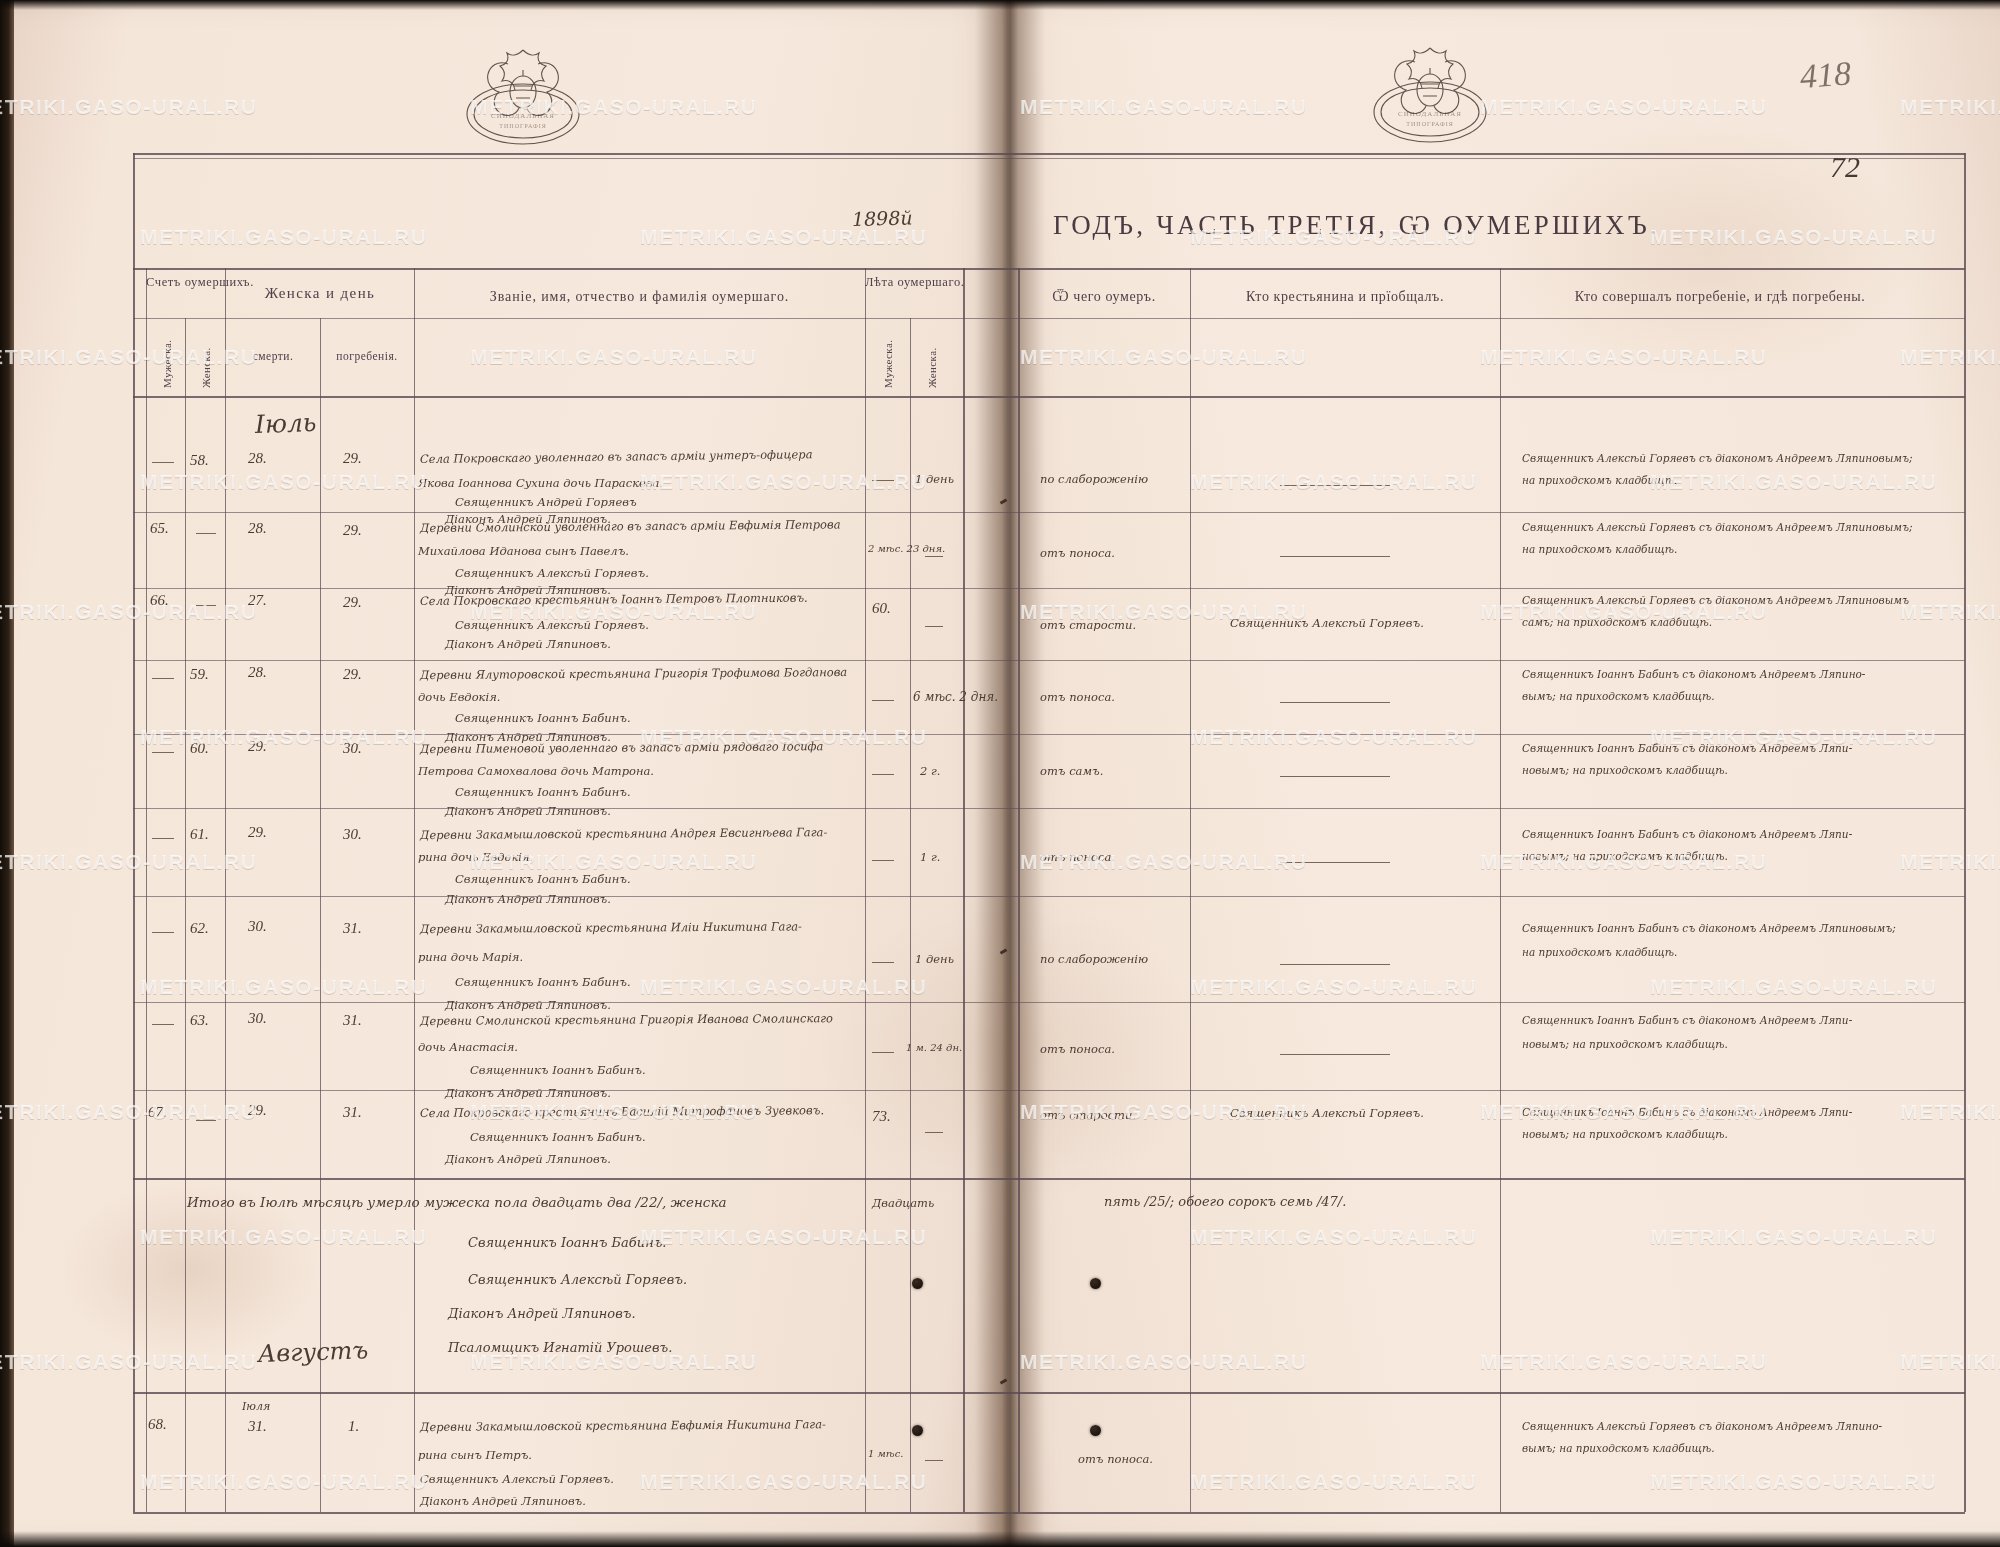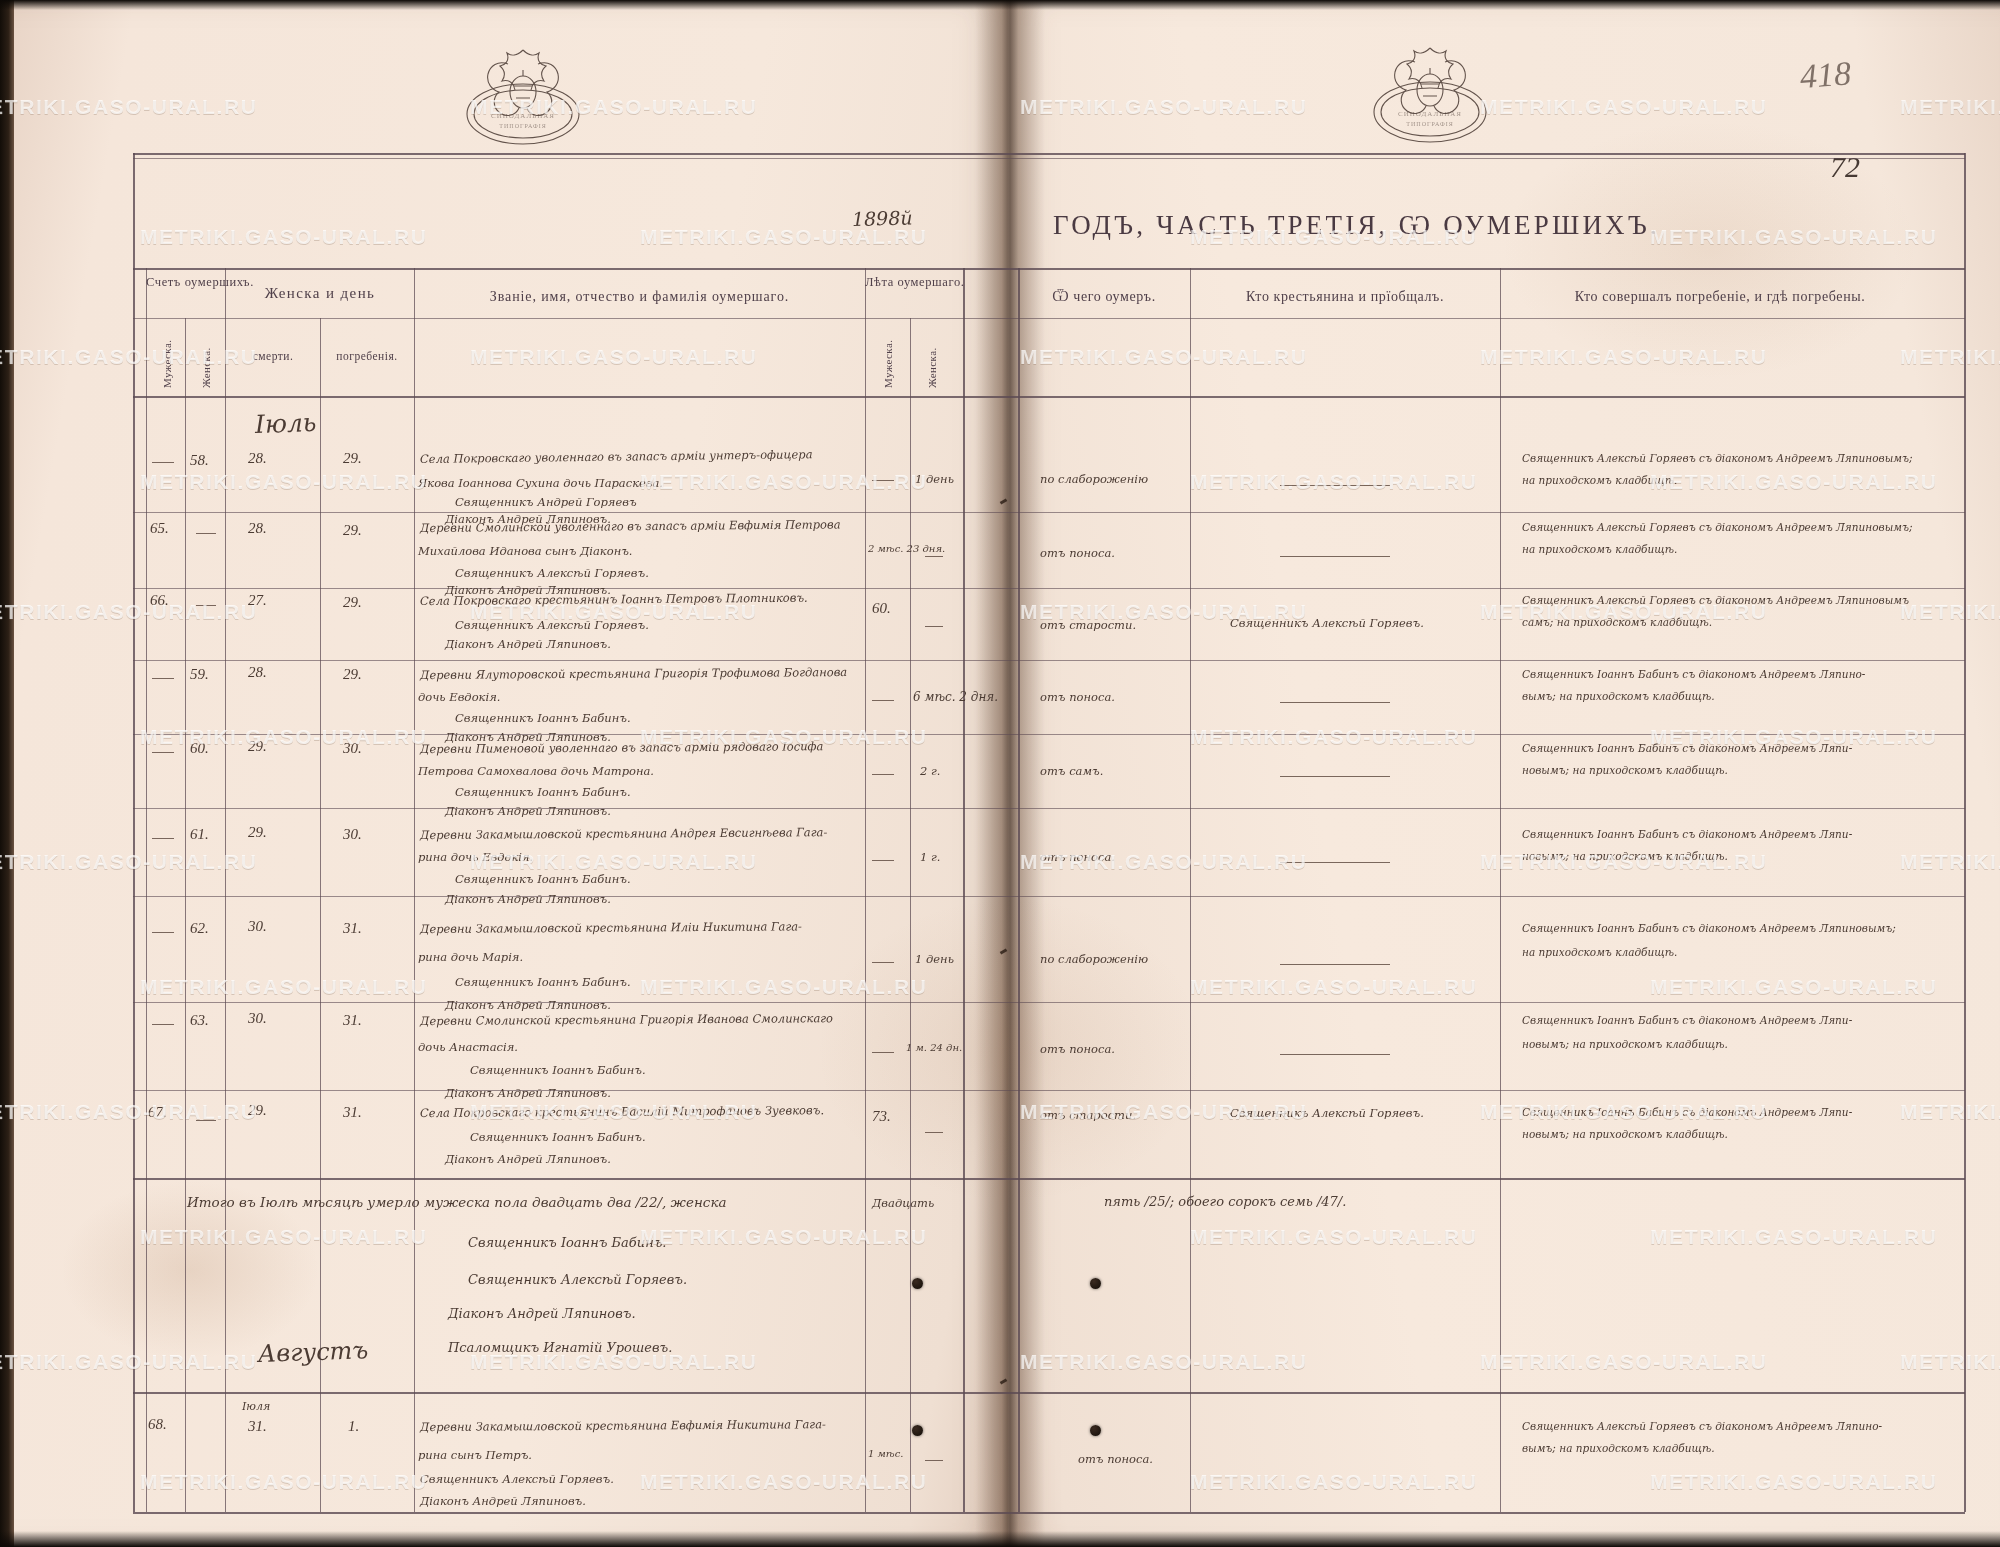--- a/index.html
+++ b/index.html
@@ -184,21 +184,21 @@
   <div class="dash" style="left:1280px;top:485px;width:110px;"></div>
   <div class="hw s" style="left:1522px;top:452px;font-size:10.5px;">Священникъ Алексѣй Горяевъ съ діакономъ Андреемъ Ляпиновымъ;</div>
   <div class="hw s" style="left:1522px;top:474px;font-size:10.5px;">на приходскомъ кладбищѣ.</div>
 
   <div class="hline" style="left:133px;top:588px;width:1832px;"></div>
   <div class="hw num" style="left:150px;top:520px;">65.</div>
   <div class="dash" style="left:196px;top:533px;width:20px;"></div>
   <div class="hw num" style="left:248px;top:520px;">28.</div>
   <div class="hw num" style="left:343px;top:522px;">29.</div>
   <div class="hw s" style="left:420px;top:521px;transform:rotate(-.5deg);">Деревни Смолинской уволеннаго въ запасъ арміи Евфимія Петрова</div>
-  <div class="hw s" style="left:418px;top:544px;">Михайлова Иданова сынъ Діаконъ.</div>
+  <div class="hw s" style="left:418px;top:544px;">Михайлова Иданова сынъ Павелъ.</div>
   <div class="hw s" style="left:455px;top:566px;">Священникъ Алексѣй Горяевъ.</div>
   <div class="hw s" style="left:445px;top:583px;">Діаконъ Андрей Ляпиновъ.</div>
   <div class="hw s" style="left:868px;top:543px;font-size:10px;">2 мѣс. 23 дня.</div>
   <div class="dash" style="left:925px;top:556px;width:18px;"></div>
   <div class="hw s" style="left:1040px;top:546px;">отъ поноса.</div>
   <div class="dash" style="left:1280px;top:556px;width:110px;"></div>
   <div class="hw s" style="left:1522px;top:521px;font-size:10.5px;">Священникъ Алексѣй Горяевъ съ діакономъ Андреемъ Ляпиновымъ;</div>
   <div class="hw s" style="left:1522px;top:543px;font-size:10.5px;">на приходскомъ кладбищѣ.</div>
 
   <div class="hline" style="left:133px;top:660px;width:1832px;"></div>

